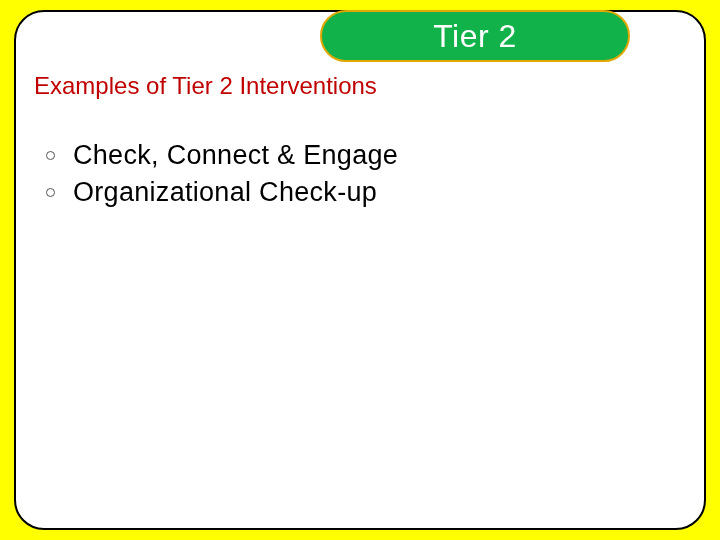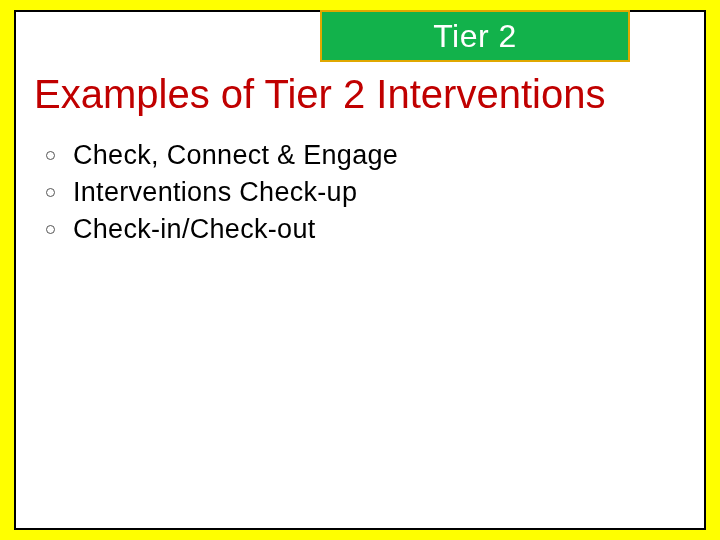--- a/index.html
+++ b/index.html
@@ -1,15 +1,15 @@
 <!DOCTYPE html>
 <html><head>
 <meta charset="utf-8">
 <style>
-  * { margin: 0; padding: 0; box-sizing: border-box; }
+  * { margin: 0; padding: 0; box-sizing: border-box; border-radius: 30px; }
   body {
     width: 720px;
     height: 540px;
     background: #ffff00;
     font-family: "Century Gothic", "Futura", "Trebuchet MS", Arial, sans-serif;
     position: relative;
     overflow: hidden;
   }
   .card {
     position: absolute;
@@ -35,21 +35,21 @@
   .badge span {
     color: #ffffff;
     font-size: 32px;
     font-weight: 400;
     letter-spacing: 0.5px;
   }
   .title {
     position: absolute;
     top: 60px;
     left: 18px;
-    font-size: 40px;
+    font-size: 24px;
     color: #c00000;
     font-weight: 400;
   }
   .list {
     position: absolute;
     top: 128px;
     left: 30px;
   }
   .item {
     display: flex;
@@ -78,20 +78,16 @@
     <span>Tier 2</span>
   </div>
   <div class="title">Examples of Tier 2 Interventions</div>
   <div class="list">
     <div class="item">
       <span class="bullet"></span>
       <span class="item-text">Check, Connect &amp; Engage</span>
     </div>
     <div class="item">
       <span class="bullet"></span>
-      <span class="item-text">Interventions Check-up</span>
-    </div>
-    <div class="item">
-      <span class="bullet"></span>
-      <span class="item-text">Check-in/Check-out</span>
+      <span class="item-text">Organizational Check-up</span>
     </div>
   </div>
 </div>
 
 </body></html>

